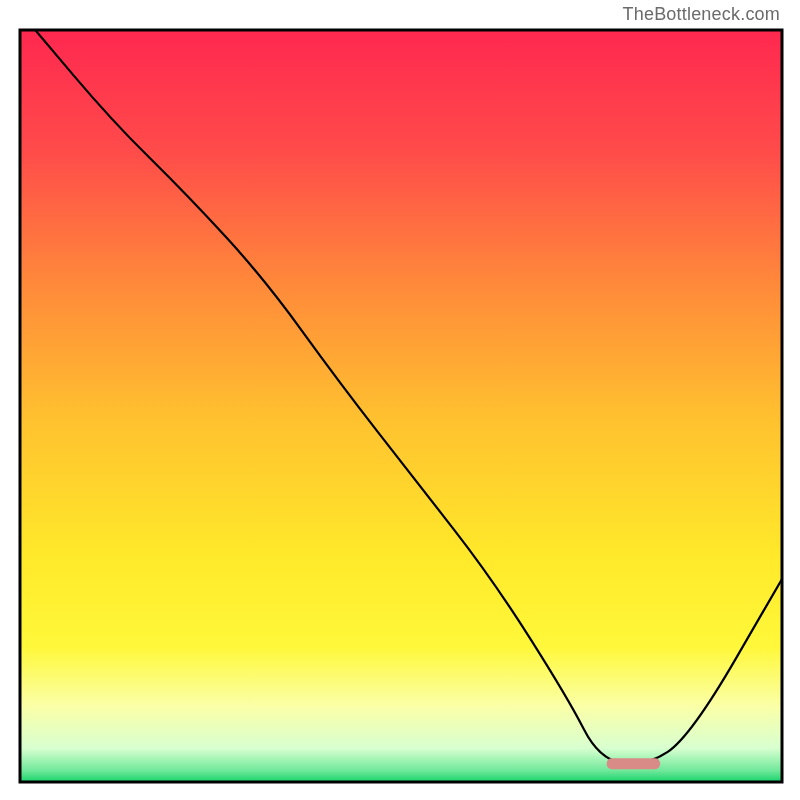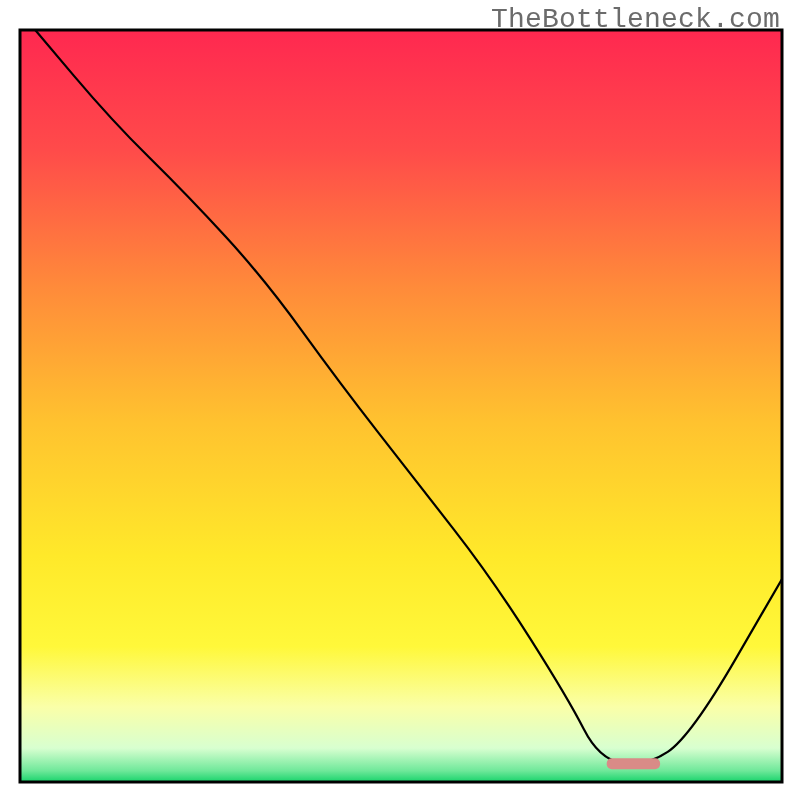--- a/index.html
+++ b/index.html
@@ -13,25 +13,24 @@
   }
   .frame {
     position: relative;
     width: 800px;
     height: 800px;
   }
   .watermark {
     position: absolute;
     top: 4px;
     right: 20px;
-    font-size: 28px;
+    font-size: 18px;
     color: #6b6b6b;
     letter-spacing: 0.2px;
     font-weight: 400;
-    font-family: Liberation Mono, monospace;
   }
   svg {
     display: block;
   }
 </style>
 </head>
 <body>
 
 <div class="frame">
   <div class="watermark">TheBottleneck.com</div>

